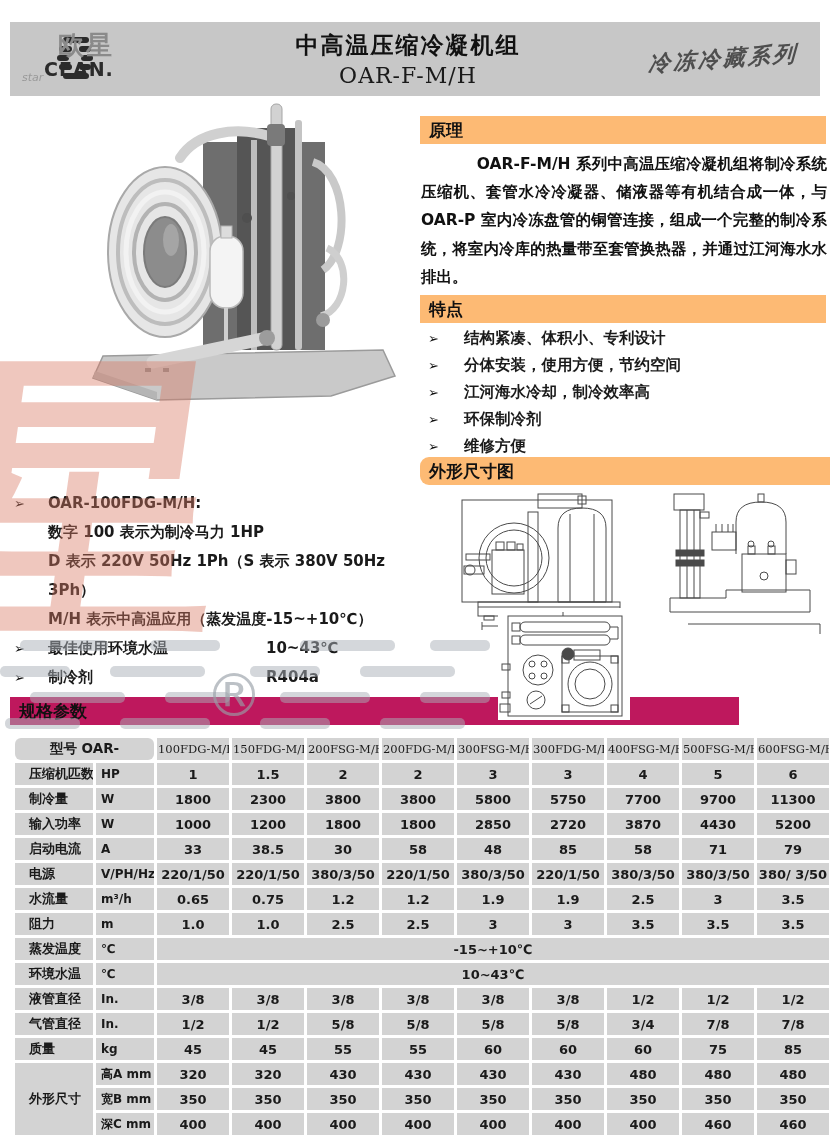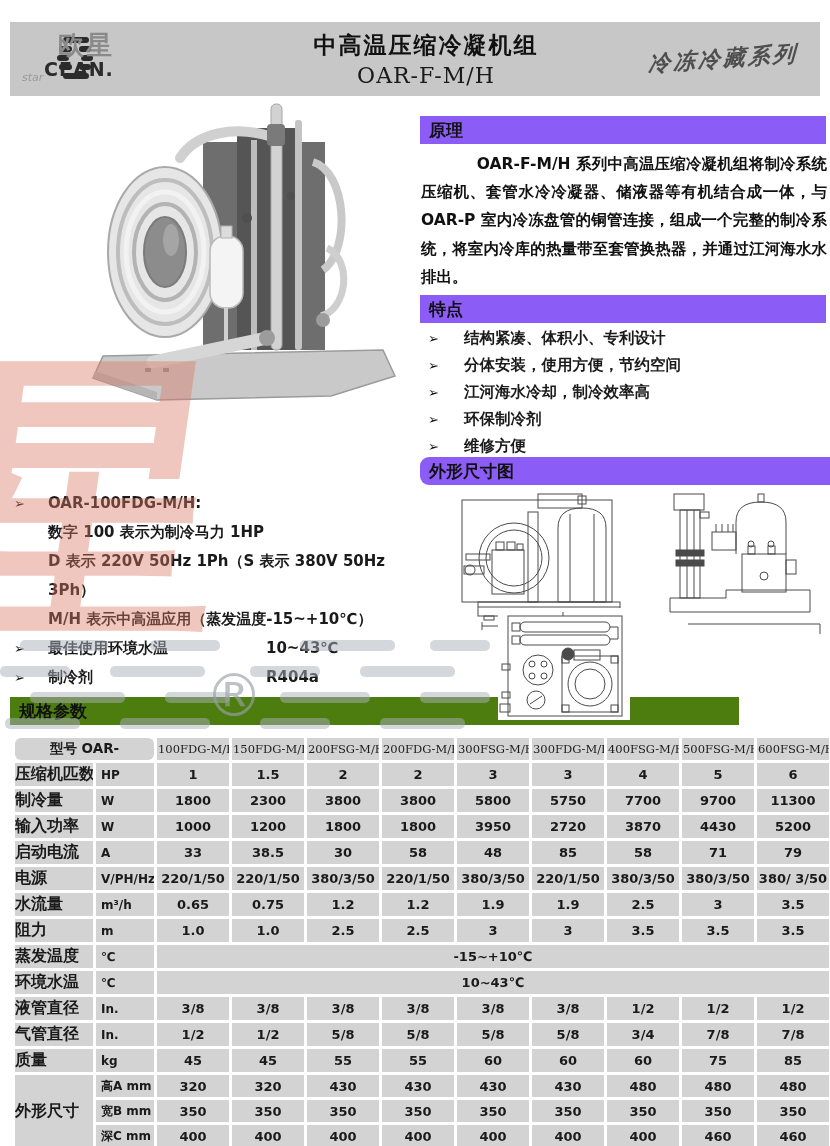--- a/index.html
+++ b/index.html
@@ -4,33 +4,33 @@
 <style>
   html,body{margin:0;padding:0;background:#ffffff;}
   #page{position:relative;width:830px;height:1146px;background:#ffffff;overflow:hidden;
         font-family:"DejaVu Sans","Liberation Sans",sans-serif;color:#1a1a1a;}
   
   .header-band{position:absolute;left:10px;top:22px;width:810px;height:74px;background:#c7c7c7;z-index:1;}
   .logo{position:absolute;left:45px;top:7px;width:150px;height:60px;}
   .logo-cn{position:absolute;left:48px;top:6px;font-size:26px;font-weight:bold;color:#8a8a8a;letter-spacing:2px;}
   .logo-star{position:absolute;left:12px;top:33px;font-size:11px;font-style:italic;color:#9a9a9a;margin-top:16px;}
   .logo-en{position:absolute;left:34px;top:36px;font-size:19px;font-weight:bold;color:#2b2b2b;letter-spacing:1px;}
-  .title-block{position:absolute;left:236px;top:8px;width:360px;text-align:center;}
+  .title-block{position:absolute;left:218px;top:8px;width:360px;text-align:center;}
   .title-cn{font-size:23px;font-weight:bold;color:#111;letter-spacing:2px;}
   .title-model{font-size:22px;font-weight:normal;font-family:"DejaVu Serif","Liberation Serif",serif;letter-spacing:1px;margin-top:2px;}
   .series-script{position:absolute;right:22px;top:22px;font-size:22px;font-weight:bold;font-style:italic;
                  color:#4e4e4e;transform:rotate(-4deg) skewX(-6deg);letter-spacing:3px;}
   
-  .bar{position:absolute;background:#8b5cf6;height:28px;line-height:28px;font-size:17px;font-weight:bold;
+  .bar{position:absolute;background:#fdba74;height:28px;line-height:28px;font-size:17px;font-weight:bold;
        color:#111;padding-left:9px;box-sizing:border-box;z-index:1;}
   .bar-principle{left:420px;top:116px;width:406px;}
   .bar-features{left:420px;top:295px;width:406px;}
   .bar-tech{left:10px;top:450px;width:385px;}
   .bar-dims{left:420px;top:457px;width:466px;border-radius:9px;}
-  .bar-specs{left:10px;top:697px;width:729px;background:#4d7c0f;}
+  .bar-specs{left:10px;top:697px;width:729px;background:#be185d;}
   
   .principle-body{position:absolute;left:421px;top:150px;width:406px;font-size:15.5px;font-weight:600;
                   line-height:1.82;text-align:justify;text-indent:3.6em;color:#111;z-index:1;}
   .feature-list{position:absolute;left:428px;top:328px;width:400px;z-index:1;}
   .feature-item{display:flex;align-items:baseline;margin-bottom:6px;font-size:15.5px;font-weight:bold;line-height:21px;}
   .bullet{width:36px;flex:0 0 36px;font-size:13px;color:#111;}
   
   .tech-list{position:absolute;left:14px;top:489px;width:392px;z-index:1;}
   .tech-row{display:flex;align-items:baseline;font-size:15px;font-weight:bold;line-height:29px;}
   .tech-row .bullet{width:34px;flex:0 0 34px;}
@@ -43,21 +43,21 @@
   
   .wm-glyph{position:absolute;left:-72px;top:352px;font-size:300px;font-weight:bold;line-height:1;
             color:rgba(216,122,99,0.42);transform:skewX(-8deg);z-index:2;pointer-events:none;}
   .wm-stripes{position:absolute;left:0;top:638px;width:520px;height:104px;z-index:2;pointer-events:none;}
   
   .spec-table-wrap{position:absolute;left:12px;top:735px;z-index:1;}
   table.spec{border-collapse:separate;border-spacing:3px;table-layout:fixed;width:817px;background:#fff;}
   td.cell{background:#d3d3d3;height:22px;box-sizing:border-box;vertical-align:middle;overflow:hidden;white-space:nowrap;}
   td.head-label{font-size:13.5px;font-weight:bold;text-align:center;border-radius:6px;}
   td.model-cell{font-family:"DejaVu Serif","Liberation Serif",serif;font-size:11.5px;text-align:center;}
-  td.label-cell{font-size:16px;font-weight:bold;text-align:left;padding-left:0;}
+  td.label-cell{font-size:13px;font-weight:bold;text-align:left;padding-left:14px;}
   td.unit-cell{font-size:12px;font-weight:bold;text-align:left;padding-left:5px;}
   td.value-cell{font-size:13px;font-weight:bold;text-align:center;}
   td.span-cell{font-size:13px;font-weight:bold;text-align:center;}
 </style>
 </head>
 <body>
 
 <div id="page">
 
   <div class="header-band">
@@ -336,21 +336,21 @@
             <td class="cell value-cell">9700</td>
             <td class="cell value-cell">11300</td>
           </tr>
           <tr>
             <td class="cell label-cell">输入功率</td>
             <td class="cell unit-cell">W</td>
             <td class="cell value-cell">1000</td>
             <td class="cell value-cell">1200</td>
             <td class="cell value-cell">1800</td>
             <td class="cell value-cell">1800</td>
-            <td class="cell value-cell">3950</td>
+            <td class="cell value-cell">2850</td>
             <td class="cell value-cell">2720</td>
             <td class="cell value-cell">3870</td>
             <td class="cell value-cell">4430</td>
             <td class="cell value-cell">5200</td>
           </tr>
           <tr>
             <td class="cell label-cell">启动电流</td>
             <td class="cell unit-cell">A</td>
             <td class="cell value-cell">33</td>
             <td class="cell value-cell">38.5</td>

